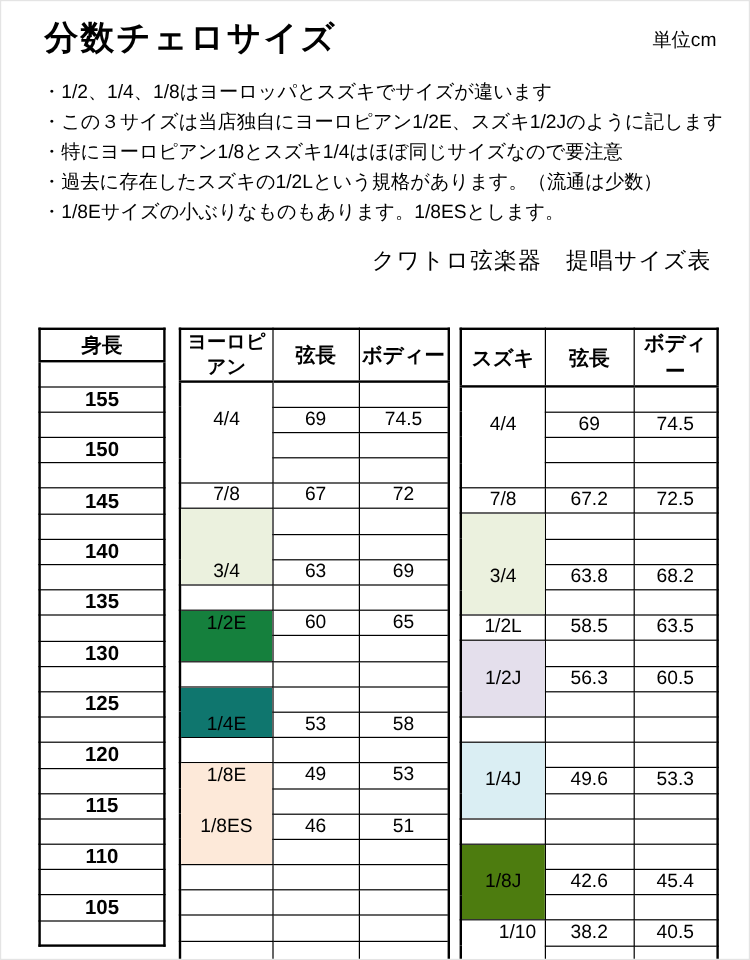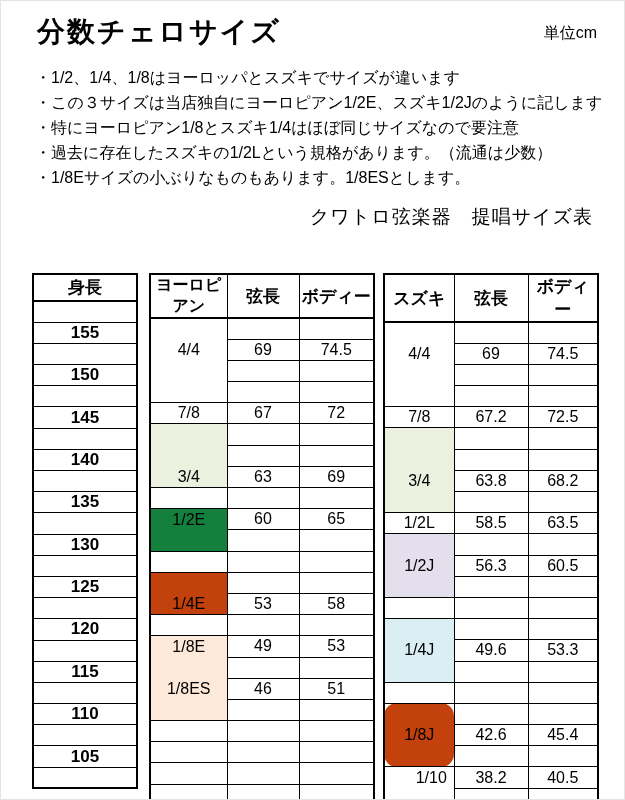--- a/index.html
+++ b/index.html
@@ -208,21 +208,21 @@
           <tr>
             <td></td>
             <td></td>
           </tr>
           <tr>
             <td class="label-cell"></td>
             <td></td>
             <td></td>
           </tr>
           <tr>
-            <td class="label-cell" rowspan="2" style="background: #c2410c; margin-left: 20px;">
+            <td class="label-cell" rowspan="2" style="background: #0f766e; margin-left: 20px;">
               <div class="size-label" style="top: 50%; height: 50%;">1/4E</div>
             </td>
             <td></td>
             <td></td>
           </tr>
           <tr>
             <td>53</td>
             <td>58</td>
           </tr>
           <tr>
@@ -374,21 +374,21 @@
           <tr>
             <td></td>
             <td></td>
           </tr>
           <tr>
             <td class="label-cell"></td>
             <td></td>
             <td></td>
           </tr>
           <tr>
-            <td class="label-cell" rowspan="3" style="background: #c2410c; border-radius: 13px;">
+            <td class="label-cell" rowspan="3" style="background: #4d7c0f;">
               <div class="size-label" style="top: 33.3333%; height: 33.3333%;">1/8J</div>
             </td>
             <td></td>
             <td></td>
           </tr>
           <tr>
             <td>42.6</td>
             <td>45.4</td>
           </tr>
           <tr>

